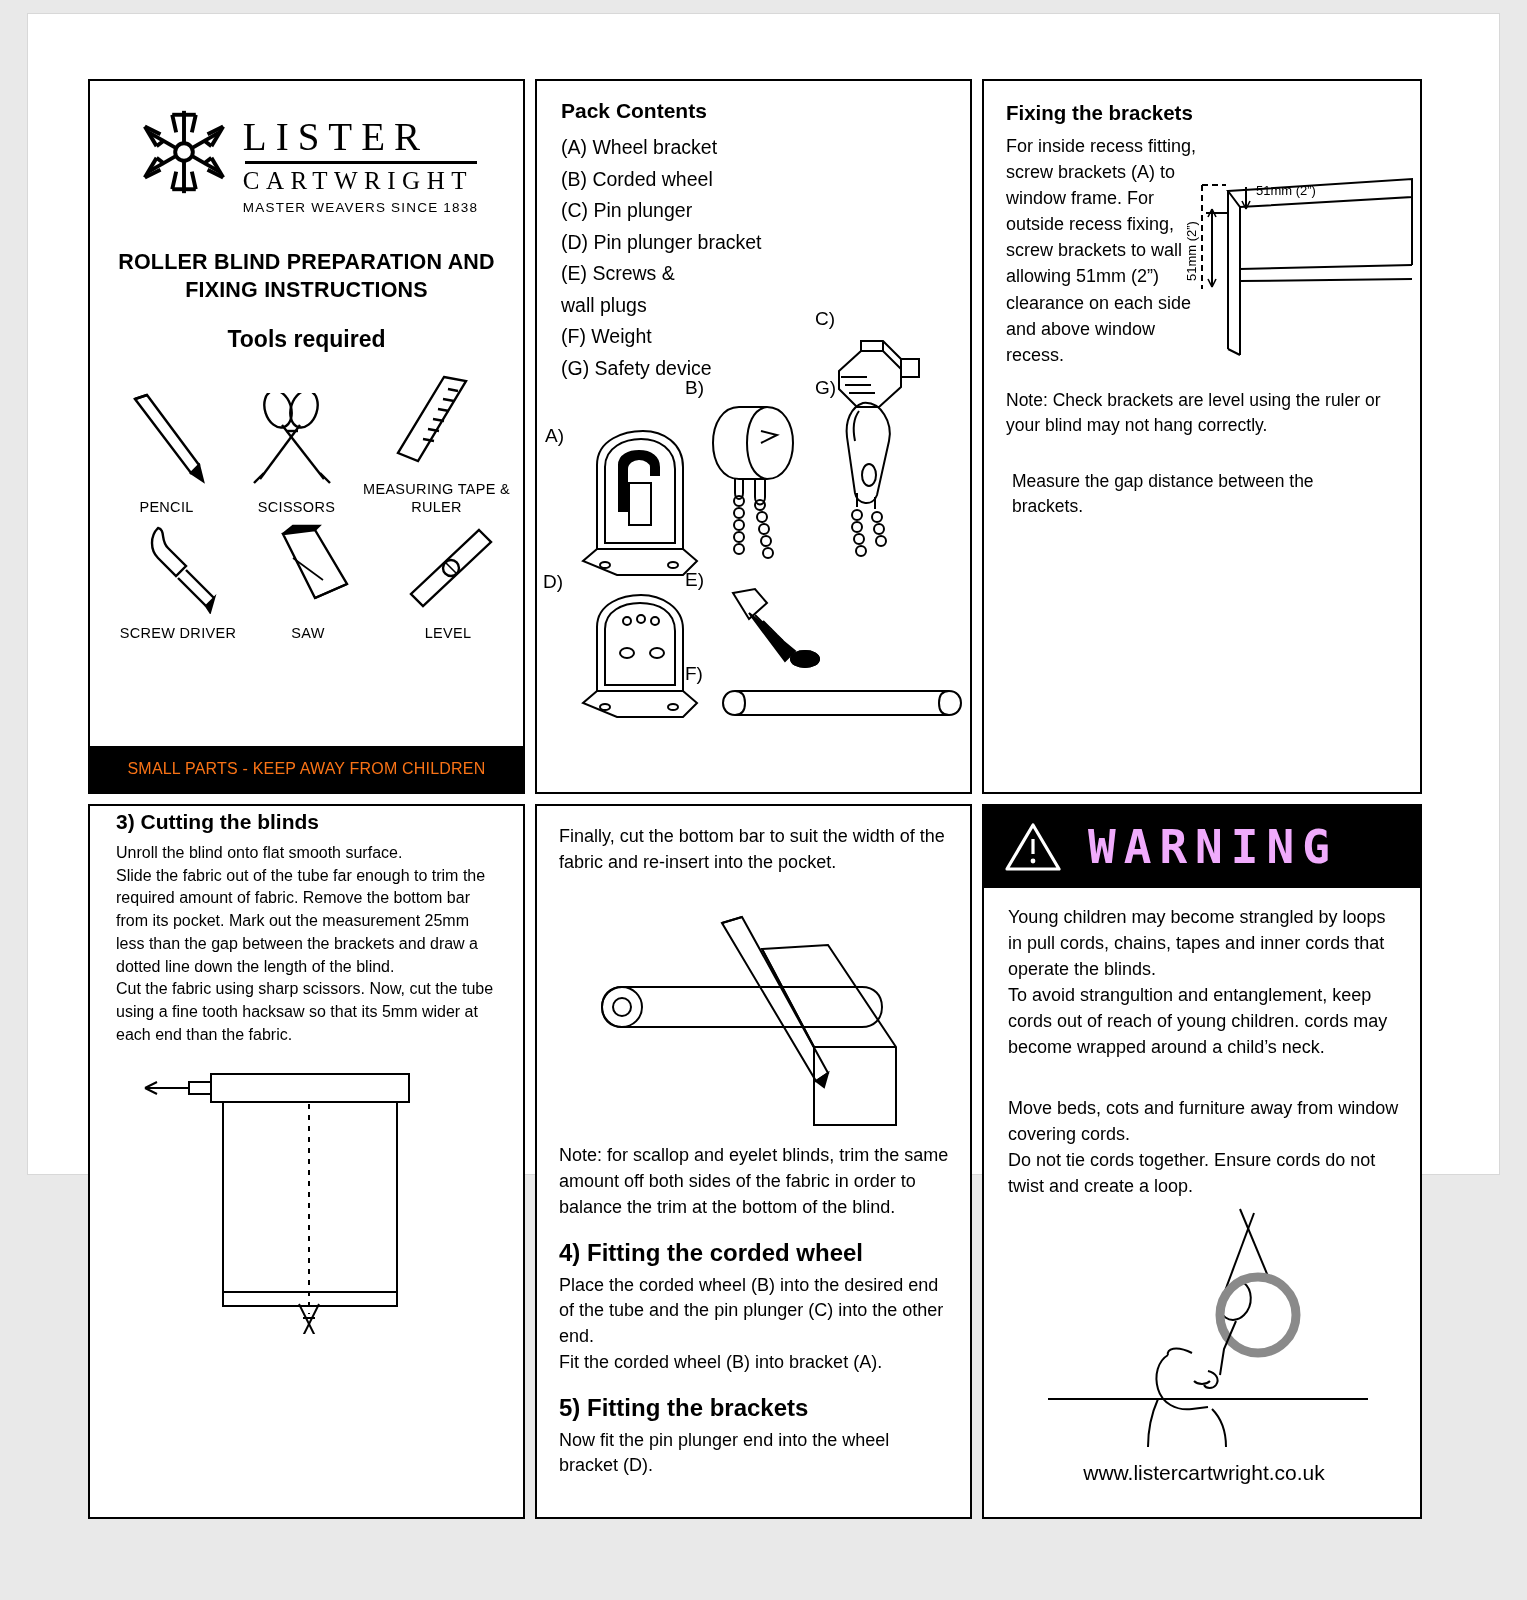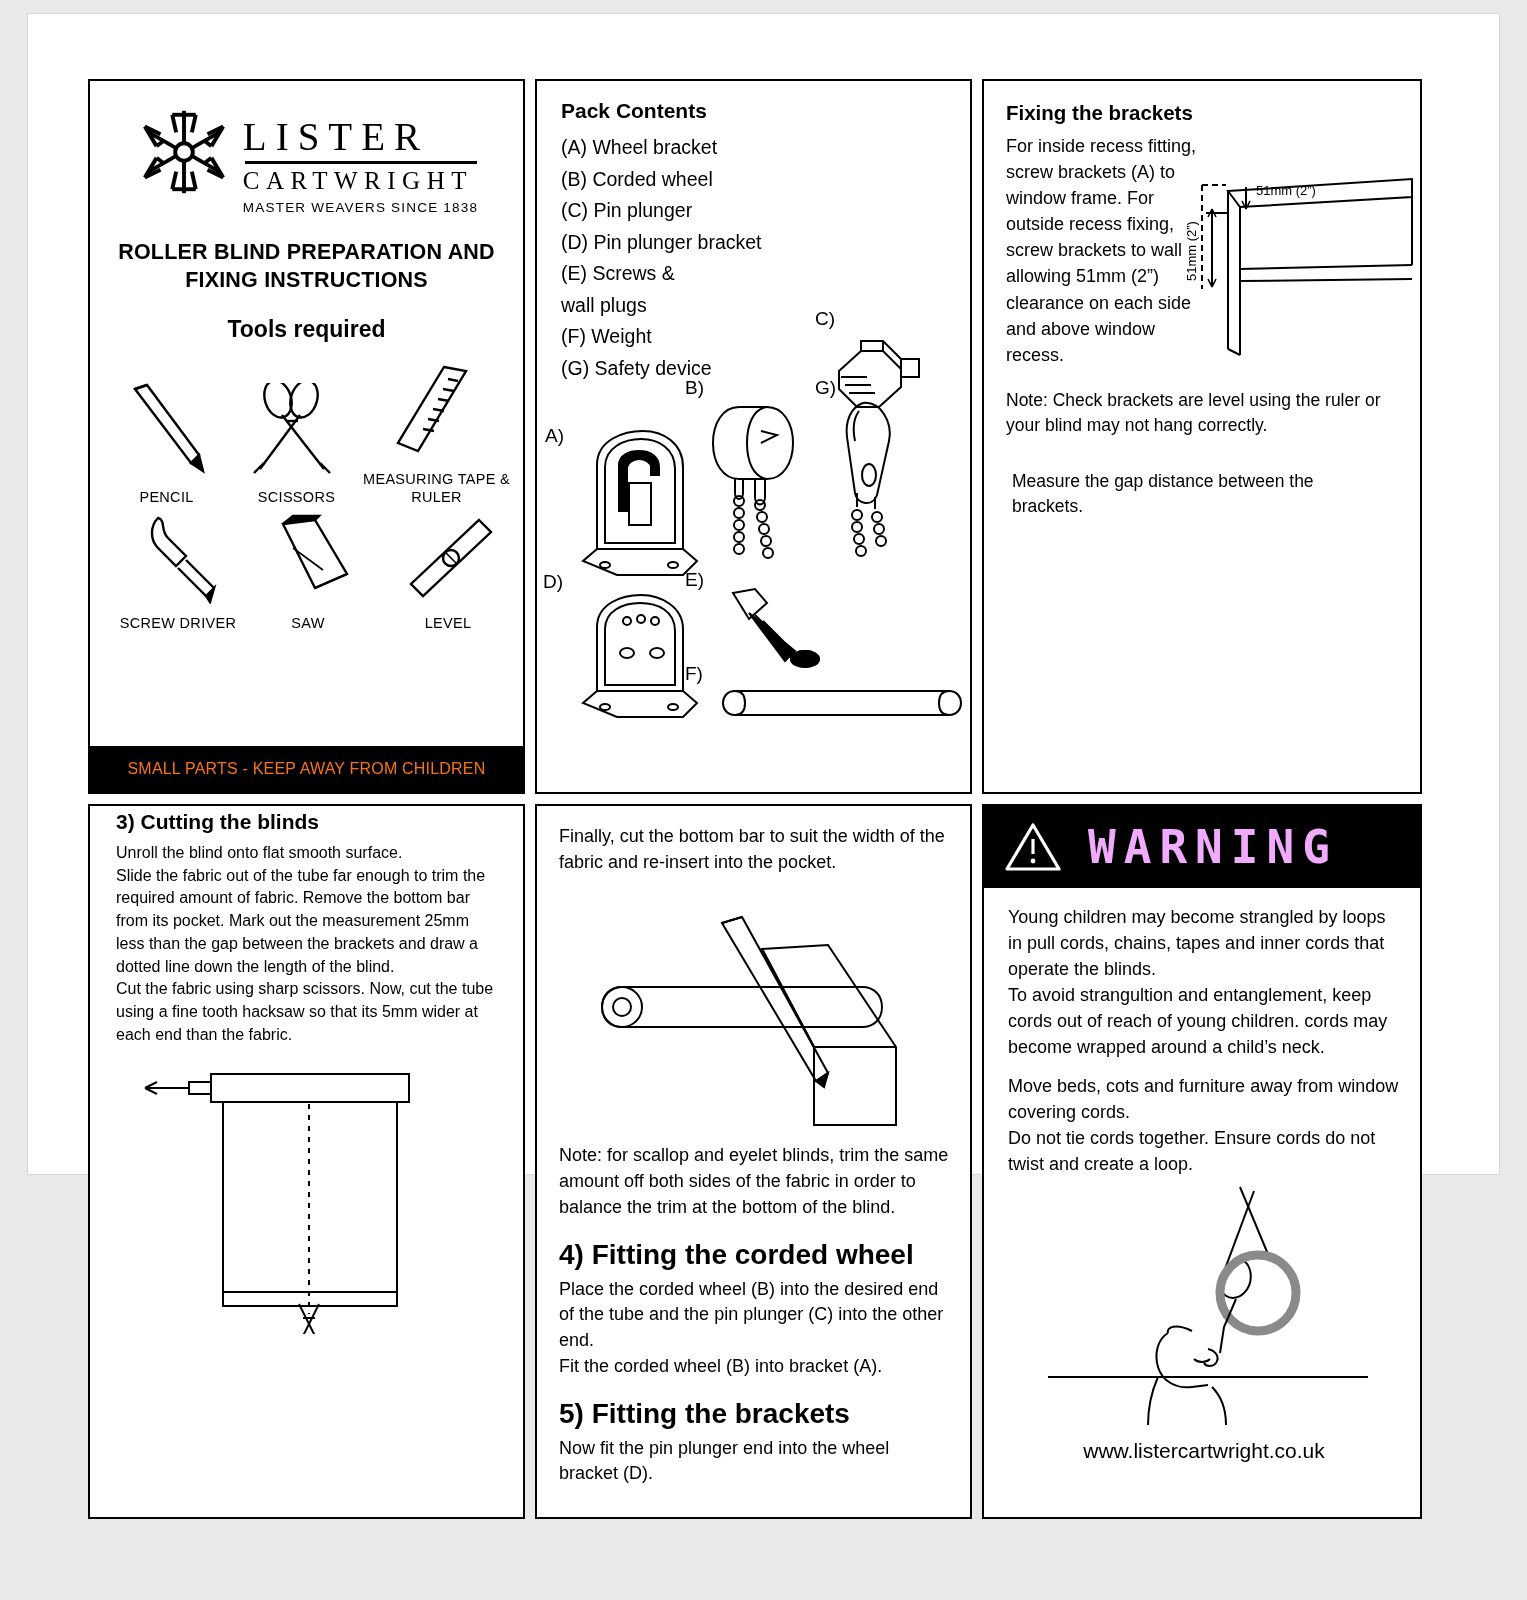--- a/index.html
+++ b/index.html
@@ -37,21 +37,21 @@
     font-family:"Liberation Serif", serif; line-height:1;
   }
   .logo-rule { height:3px; background:#000; margin:5px 0 4px 2px; width:232px; }
   .logo-cart {
     font-size:25px; letter-spacing:6.5px; font-weight:400;
     font-family:"Liberation Serif", serif; line-height:1;
   }
   .logo-sub { font-size:13.5px; letter-spacing:1.2px; margin-top:7px; font-family:"Liberation Sans", sans-serif; }
   .p1-title {
     text-align:center; font-weight:bold; font-size:21.5px;
-    line-height:1.28; margin-top:24px; letter-spacing:.2px;
+    line-height:1.28; margin-top:34px; letter-spacing:.2px;
   }
   .p1-tools { text-align:center; font-weight:bold; font-size:23px; margin-top:22px; }
   .tools-row { display:flex; justify-content:center; align-items:flex-end; }
   .tool { text-align:center; }
   .tool-label { font-size:14.5px; line-height:1.25; margin-top:6px; letter-spacing:.3px; }
   .blackbar {
     position:absolute; left:0; right:0; bottom:0; height:46px; background:#000;
     color:#f97316; display:flex; align-items:center; justify-content:center;
     font-size:16px; letter-spacing:.2px;
   }
@@ -75,21 +75,21 @@
 
   
   .p4 { padding:4px 22px 0 26px; }
   .p4 h2 { font-weight:bold; font-size:21px; margin:0 0 8px 0; }
   .p4 p { font-size:16px; line-height:1.42; margin:0; }
   .blind-svg { margin-top:14px; }
 
   
   .p5 { padding:18px 18px 0 22px; }
   .p5 p { font-size:18px; line-height:1.43; margin:0; }
-  .p5 h2 { font-weight:bold; font-size:28px; margin:18px 0 6px 0; }
+  .p5 h2 { font-weight:bold; font-size:24px; margin:18px 0 6px 0; }
 
   
   .warnbar {
     background:#000; color:#f0abfc; height:82px; display:flex; align-items:center; padding-left:20px;
   }
   .warnbar .wtext {
     font-family:"DejaVu Sans Mono", monospace;
     font-weight:bold; font-size:46px; letter-spacing:8px; margin-left:26px;
   }
   .p6 { padding:16px 20px 0 24px; }
@@ -445,21 +445,21 @@
           <path d="M29 19 L29 34"></path>
           <circle cx="29" cy="41" r="2.4" fill="#fff" stroke="none"></circle>
         </g>
       </svg>
       <div class="wtext">WARNING</div>
     </div>
 
     <div class="p6">
       <p style="white-space:pre-line;">Young children may become strangled by loops in pull cords, chains, tapes and inner cords that operate the blinds.
 To avoid strangultion and entanglement, keep cords out of reach of young children. cords may become wrapped around a child’s neck.</p>
-      <p style="white-space:pre-line; margin-top:12px;">Move beds, cots and furniture away from window covering cords.
+      <p style="white-space:pre-line; margin-top:34px;">Move beds, cots and furniture away from window covering cords.
 Do not tie cords together. Ensure cords do not twist and create a loop.</p>
 
       <svg style="display:block; margin:4px auto 0 auto;" width="400" height="250" viewBox="0 0 400 250">
         <g stroke="#000" stroke-width="2" fill="none">
 
           <path d="M232 6 L262 78"></path>
           <path d="M246 10 L214 96"></path>
           <path d="M214 96 C206 112 224 124 236 112 C246 102 244 86 236 80"></path>
 
           <circle cx="250" cy="112" r="38" stroke-width="9" stroke="#8a8a8a"></circle>

